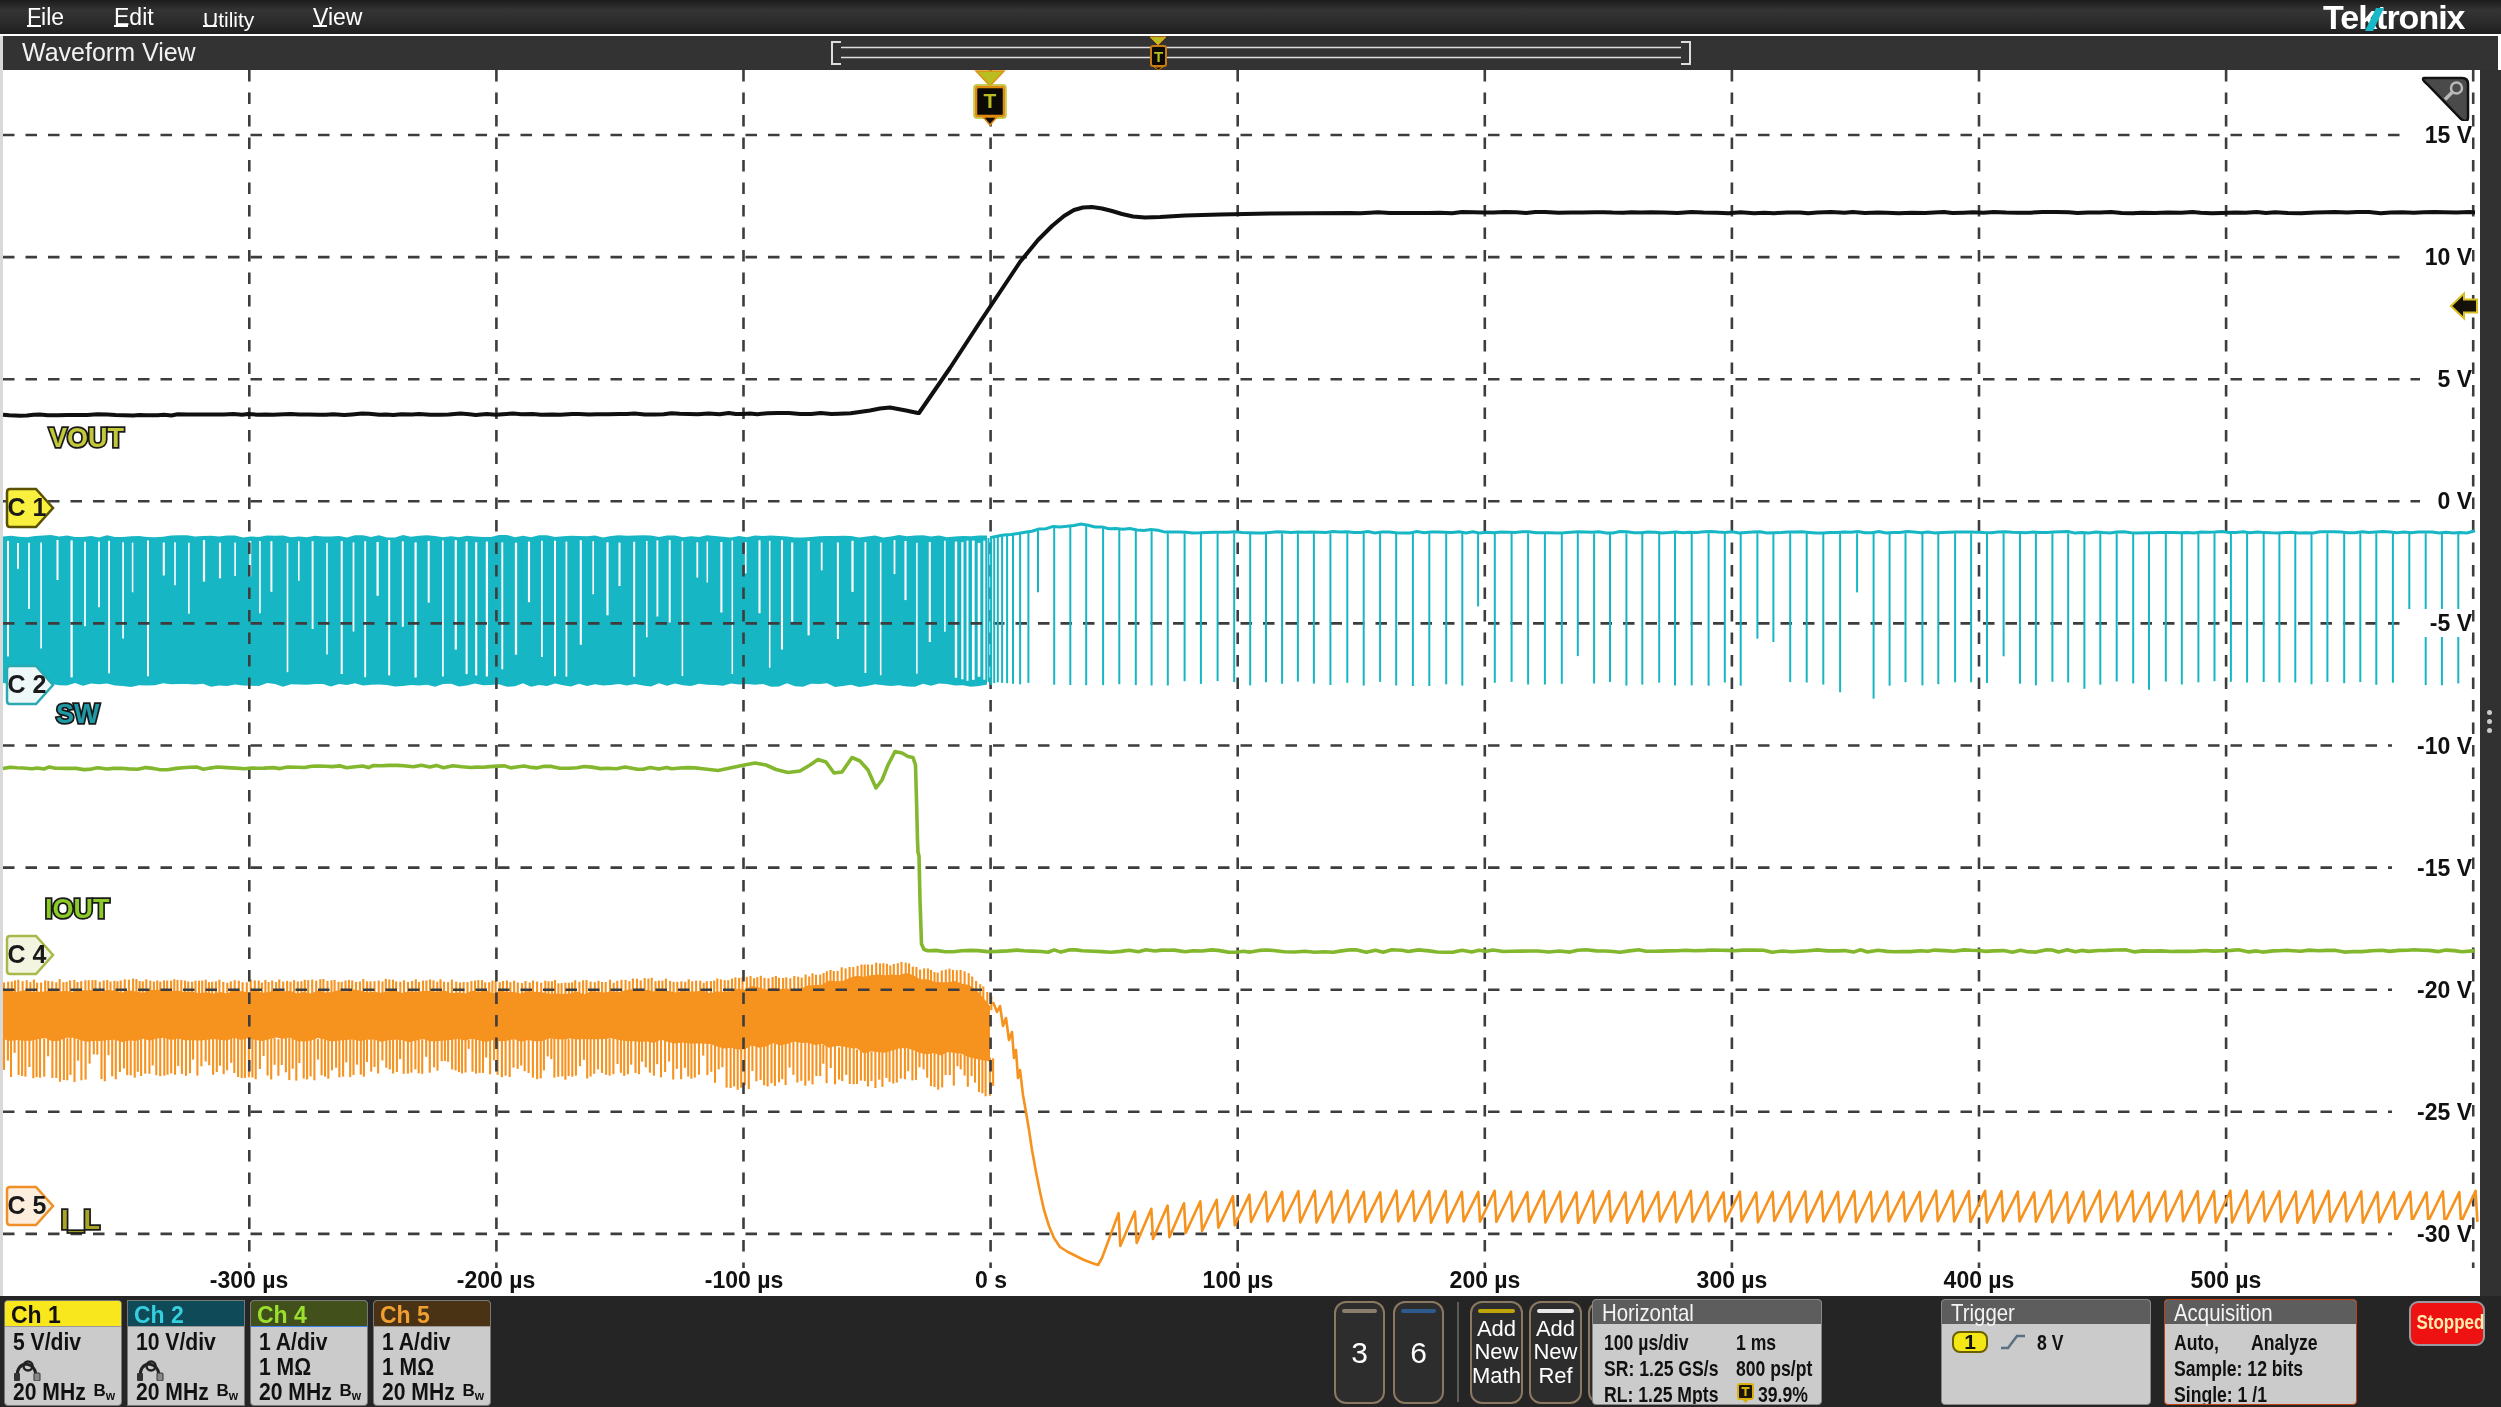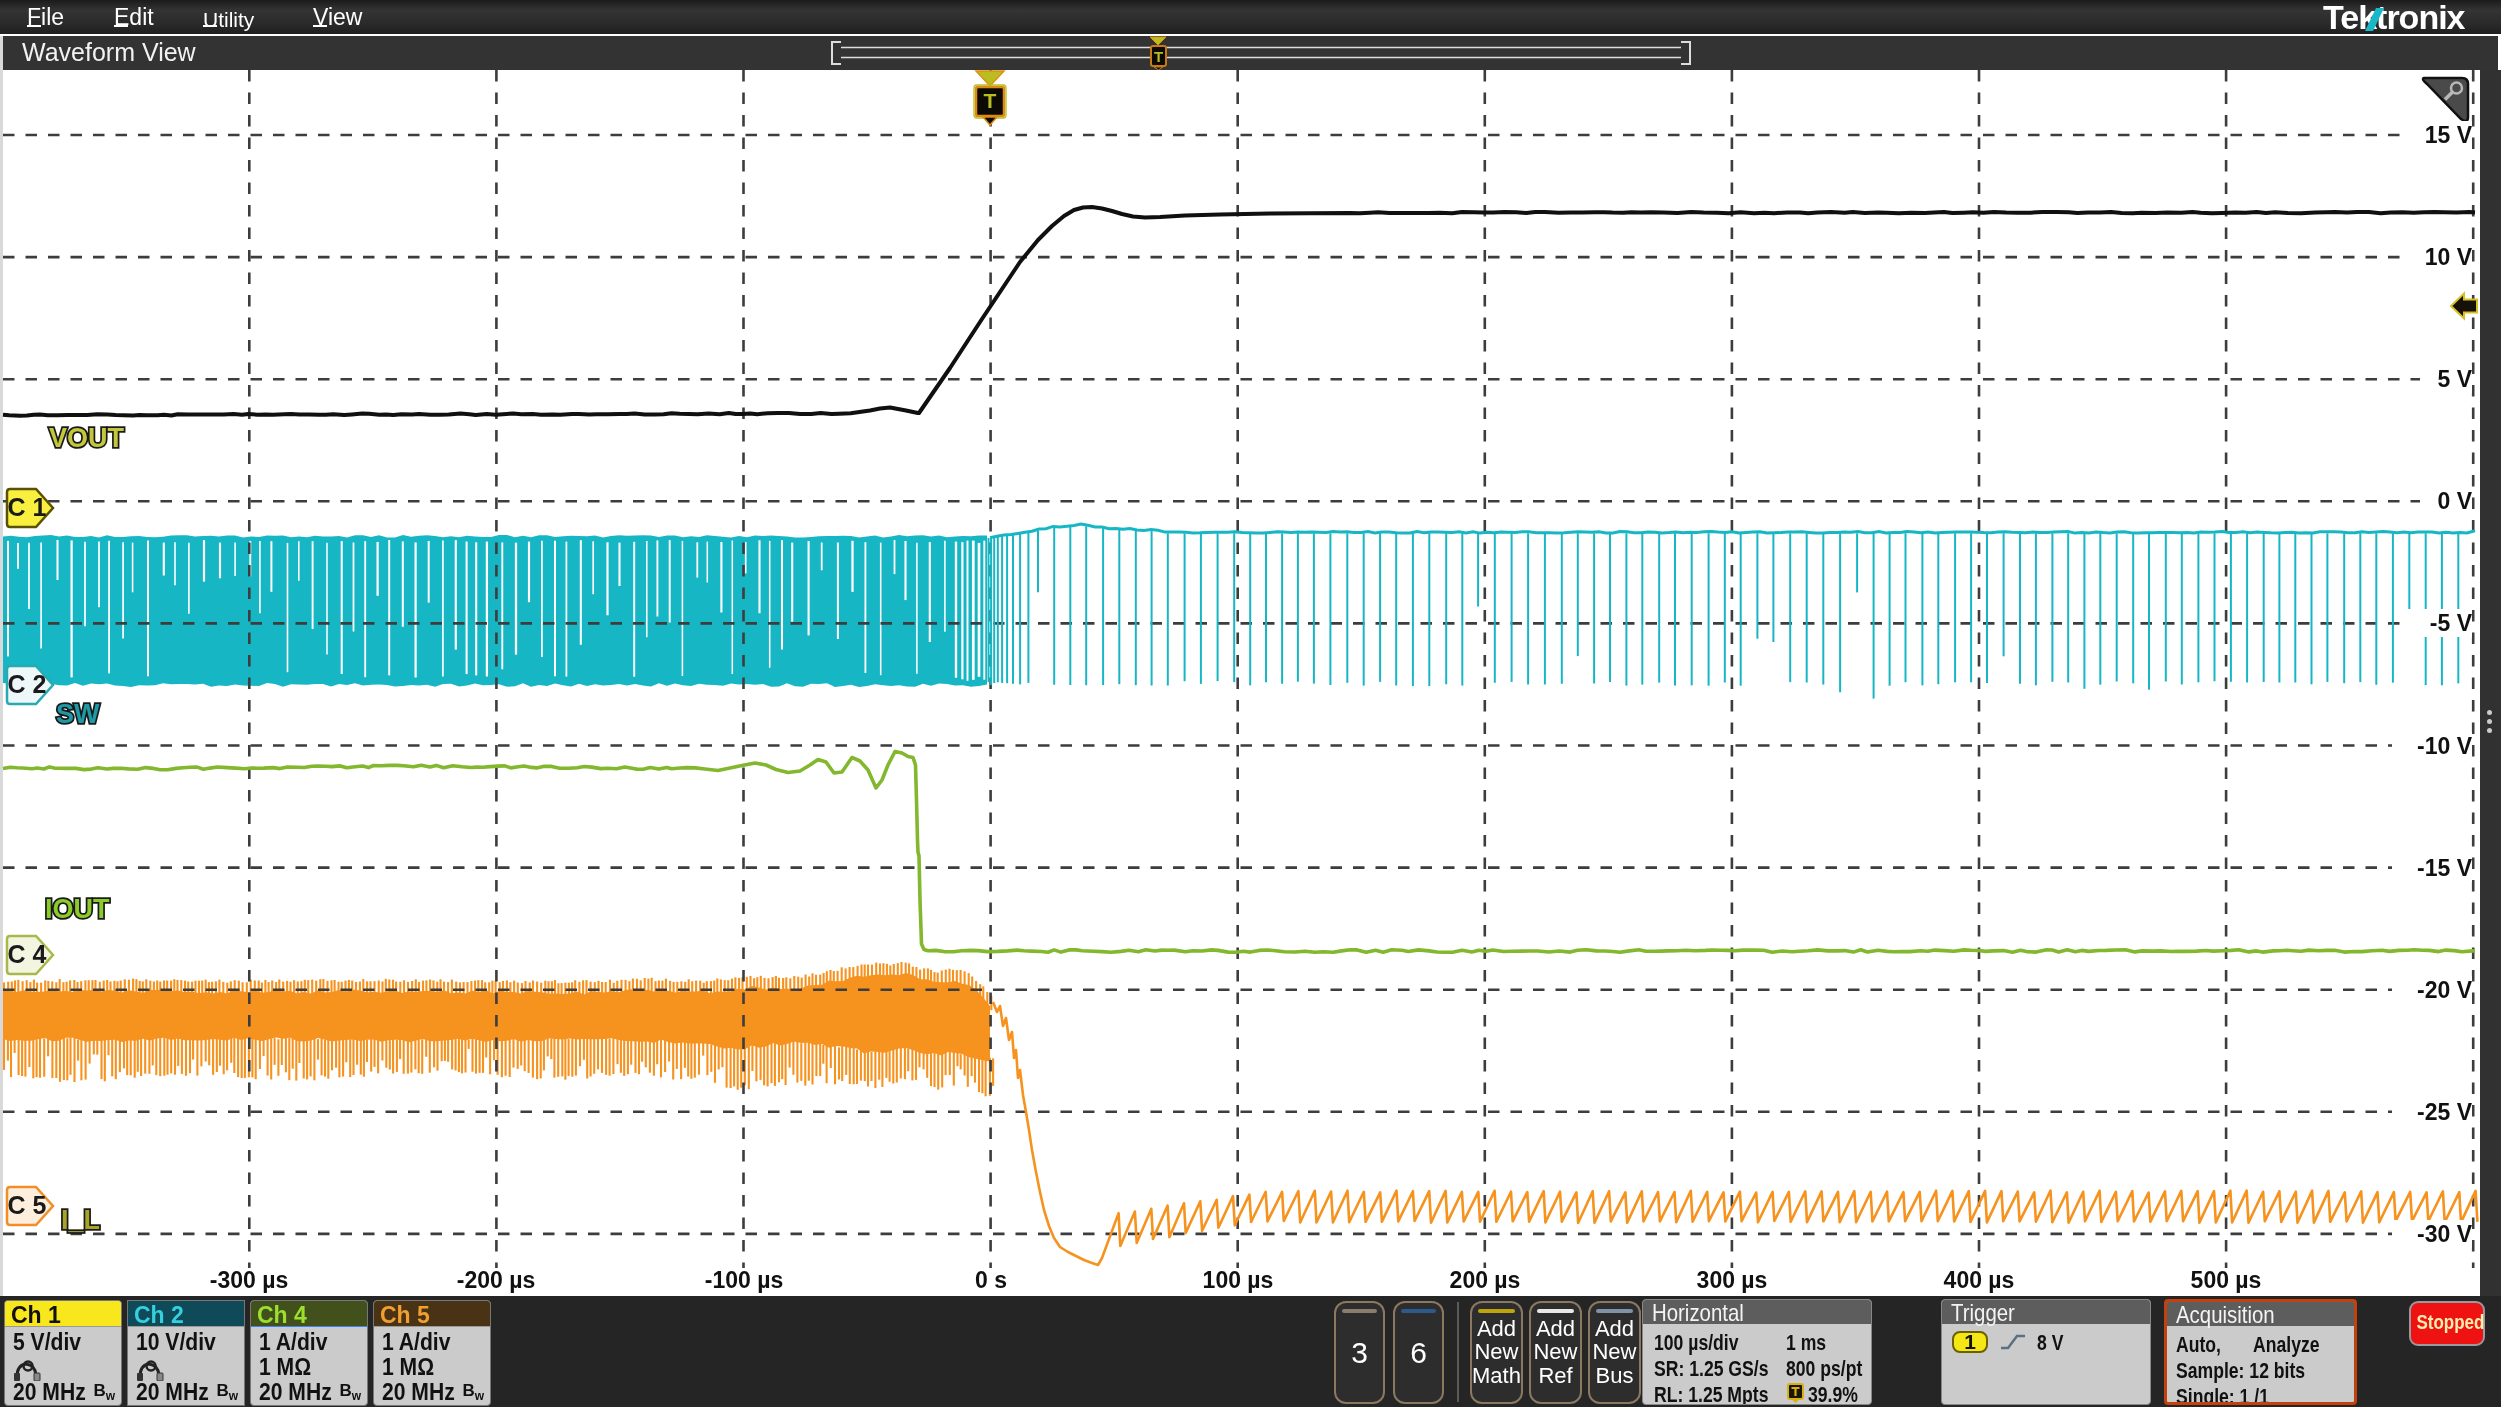--- a/index.html
+++ b/index.html
@@ -919,21 +919,21 @@
       </div>
     <div style="position:absolute;left:1529px;top:5px;width:53px;height:103px;background:#2d2d2d;border:2px solid #8a7861;border-radius:12px;box-sizing:border-box">
         <div style="position:absolute;left:6px;right:6px;top:6px;height:4px;background:#e8e8e8;border-radius:2px"></div>
         <div style="position:absolute;left:0;right:0;top:50%;transform:translateY(-50%);text-align:center;font-size:22px;color:#fff;line-height:1.08">Add<br>New<br>Ref</div>
       </div>
     <div style="position:absolute;left:1588px;top:5px;width:53px;height:103px;background:#2d2d2d;border:2px solid #8a7861;border-radius:12px;box-sizing:border-box">
         <div style="position:absolute;left:6px;right:6px;top:6px;height:4px;background:#7e93a8;border-radius:2px"></div>
         <div style="position:absolute;left:0;right:0;top:50%;transform:translateY(-50%);text-align:center;font-size:22px;color:#fff;line-height:1.08">Add<br>New<br>Bus</div>
       </div>
     <div class="abs" style="left:1654px;top:6px;width:2px;height:100px;background:#5a5a5a"></div>
-    <div style="position:absolute;left:1642px;top:3px;width:230px;height:106px;background:#cbcbcb;border-radius:4px;border:1px solid #888;overflow:hidden;box-sizing:border-box">
+    <div style="position:absolute;left:1592px;top:3px;width:230px;height:106px;background:#cbcbcb;border-radius:4px;border:1px solid #888;overflow:hidden;box-sizing:border-box">
         <div style="position:absolute;left:0;top:0;right:0;height:24px;background:#5d5d5d">
           <span class="ht" style="position:absolute;left:9px;top:-1px">Horizontal</span>
         </div>
         <div class="t" style="position:absolute;left:11px;top:30px">100 µs/div</div>
         <div class="t" style="position:absolute;left:143px;top:30px">1 ms</div>
         <div class="t" style="position:absolute;left:11px;top:56px">SR: 1.25 GS/s</div>
         <div class="t" style="position:absolute;left:143px;top:56px">800 ps/pt</div>
         <div class="t" style="position:absolute;left:11px;top:82px">RL: 1.25 Mpts</div>
         <svg style="position:absolute;left:144px;top:83px" width="17" height="20" viewBox="0 0 17 20">
           <rect x="1" y="1" width="15" height="15" rx="2" fill="#1a1505" stroke="#d8b012" stroke-width="2"></rect>
@@ -947,21 +947,21 @@
           <span class="ht" style="position:absolute;left:9px;top:-1px">Trigger</span>
         </div>
         <div style="position:absolute;left:10px;top:31px;width:36px;height:22px;background:#f5e616;border:2.5px solid #6a6000;border-radius:8px;box-sizing:border-box">
           <div style="position:absolute;left:0;right:0;top:-3px;text-align:center;font-size:21px;font-weight:bold;color:#111">1</div>
         </div>
         <svg style="position:absolute;left:58px;top:32px" width="26" height="20" viewBox="0 0 26 20">
           <path d="M1 16 L8 16 L17 4 L25 4" fill="none" stroke="#5a7184" stroke-width="2.5"></path>
         </svg>
         <div class="t" style="position:absolute;left:95px;top:30px">8 V</div>
       </div>
-    <div style="position:absolute;left:2164px;top:3px;width:193px;height:106px;background:#cbcbcb;border-radius:4px;border:3px solid #c2410c;overflow:hidden;box-sizing:border-box">
+    <div style="position:absolute;left:2164px;top:3px;width:193px;height:106px;background:#cbcbcb;border-radius:4px;border:1px solid #c2410c;overflow:hidden;box-sizing:border-box">
         <div style="position:absolute;left:0;top:0;right:0;height:24px;background:#5d5d5d">
           <span class="ht" style="position:absolute;left:9px;top:-1px">Acquisition</span>
         </div>
         <div class="t" style="position:absolute;left:9px;top:30px">Auto,</div>
         <div class="t" style="position:absolute;left:86px;top:30px">Analyze</div>
         <div class="t" style="position:absolute;left:9px;top:56px">Sample: 12 bits</div>
         <div class="t" style="position:absolute;left:9px;top:82px">Single: 1 /1</div>
       </div>
     <div class="abs" style="left:2409px;top:5px;width:76px;height:45px;background:#ee1212;border:2px solid #99999f;border-radius:9px;box-sizing:border-box">
       <div style="position:absolute;left:0;right:0;top:8px;text-align:center;font-size:20px;font-weight:bold;color:#ffedad;transform:scaleX(0.85)">Stopped</div>

